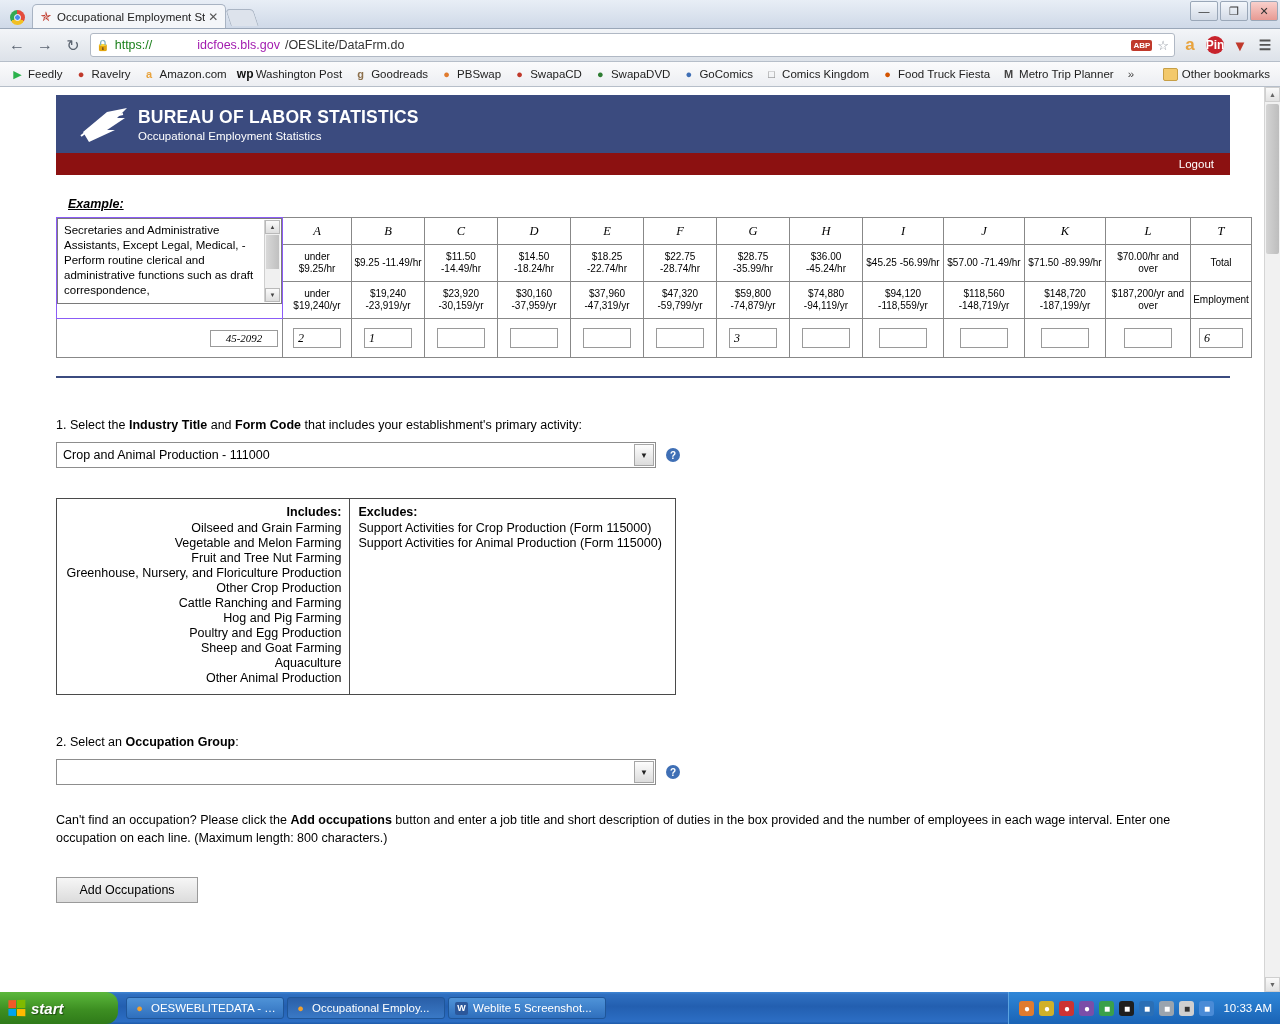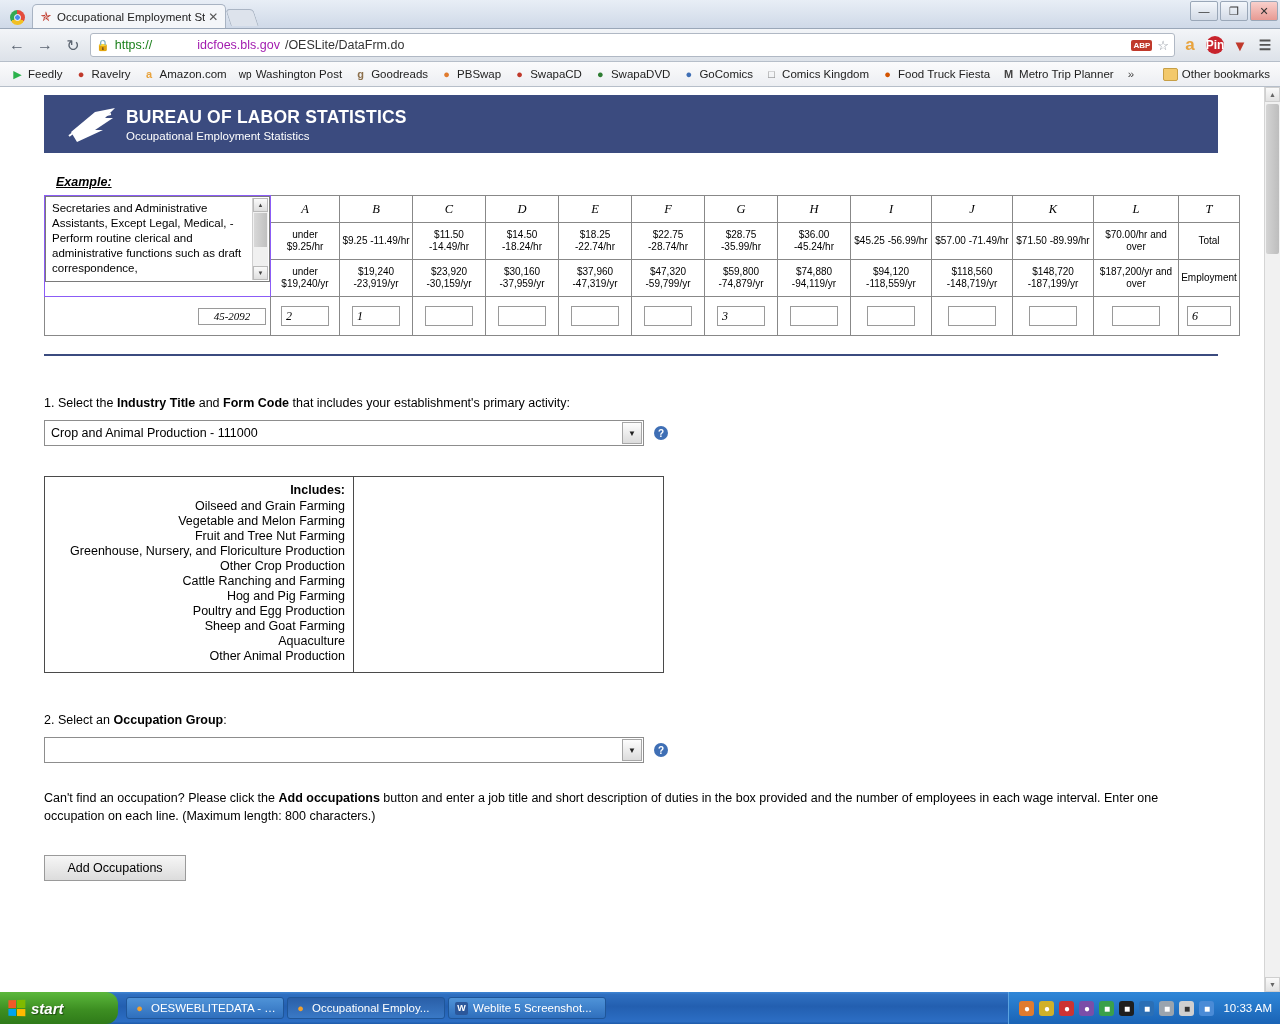--- a/index.html
+++ b/index.html
@@ -134,21 +134,21 @@
   }
 
   
   .viewport {
     flex: 1; position: relative;
     background: #ffffff;
     overflow: hidden;
   }
   .page {
     position: absolute; left: 0; top: 0; right: 15px; bottom: 0;
-    background: #fff; overflow: hidden;
+    background: #fff; overflow: hidden; padding-left: 12px;
   }
   .scrollbar-v {
     position: absolute; right: 0; top: 0; bottom: 0; width: 15px;
     background: #f1f1f1; border-left: 1px solid #d5d5d5;
   }
   .sb-arrow {
     width: 15px; height: 15px;
     background: linear-gradient(to bottom,#fafafa,#e2e2e2);
     border: 1px solid #cfcfcf; box-sizing: border-box;
     display: flex; align-items: center; justify-content: center;
@@ -407,21 +407,21 @@
       </div>
     <div class="bm">
         <span class="bico" style="color:#c0392b">●</span>
         <span>Ravelry</span>
       </div>
     <div class="bm">
         <span class="bico" style="color:#e8a33d;font-weight:bold">a</span>
         <span>Amazon.com</span>
       </div>
     <div class="bm">
-        <span class="bico" style="color:#111;font-weight:normal;font-size:10px">wp</span>
+        <span class="bico" style="color:#111;font-weight:bold;font-size:12px">wp</span>
         <span>Washington Post</span>
       </div>
     <div class="bm">
         <span class="bico" style="color:#8c6f4b;font-weight:bold">g</span>
         <span>Goodreads</span>
       </div>
     <div class="bm">
         <span class="bico" style="color:#e07b2e">●</span>
         <span>PBSwap</span>
       </div>
@@ -464,20 +464,23 @@
           <div class="bls-seal">
             <svg width="54" height="44" viewBox="0 0 54 44" aria-hidden="true">
               <path d="M6 30 L30 10 L50 6 L40 16 L48 16 L30 28 L38 28 L12 40 Z" fill="#ffffff"></path>
               <path d="M4 34 L28 16 L46 12" stroke="#ffffff" stroke-width="2" fill="none"></path>
             </svg>
           </div>
           <div>
             <div class="bls-title">BUREAU OF LABOR STATISTICS</div>
             <div class="bls-sub">Occupational Employment Statistics</div>
           </div>
+        </div>
+        <div class="bls-redbar">
+          <span class="logout">Logout</span>
         </div>
       </div>
 
       <div class="example-label">Example:</div>
 
       <div class="ex-table-wrap">
         <table class="ex">
           <tbody>
               <tr class="ex-head-row">
             <td rowspan="3" class="desc-cell">
@@ -600,20 +603,25 @@
             <div>Fruit and Tree Nut Farming</div>
             <div>Greenhouse, Nursery, and Floriculture Production</div>
             <div>Other Crop Production</div>
             <div>Cattle Ranching and Farming</div>
             <div>Hog and Pig Farming</div>
             <div>Poultry and Egg Production</div>
             <div>Sheep and Goat Farming</div>
             <div>Aquaculture</div>
             <div>Other Animal Production</div>
           </div>
+          <div class="col right">
+            <div class="hd">Excludes:</div>
+            <div>Support Activities for Crop Production (Form 115000)</div>
+            <div>Support Activities for Animal Production (Form 115000)</div>
+          </div>
         </div>
 
         <div class="step-line">
           <span>2. Select an </span><b>Occupation Group</b><span>:</span>
         </div>
 
         <div class="select-row">
           <div class="sel">
             <span></span>
             <span class="arrow-btn">▼</span>

